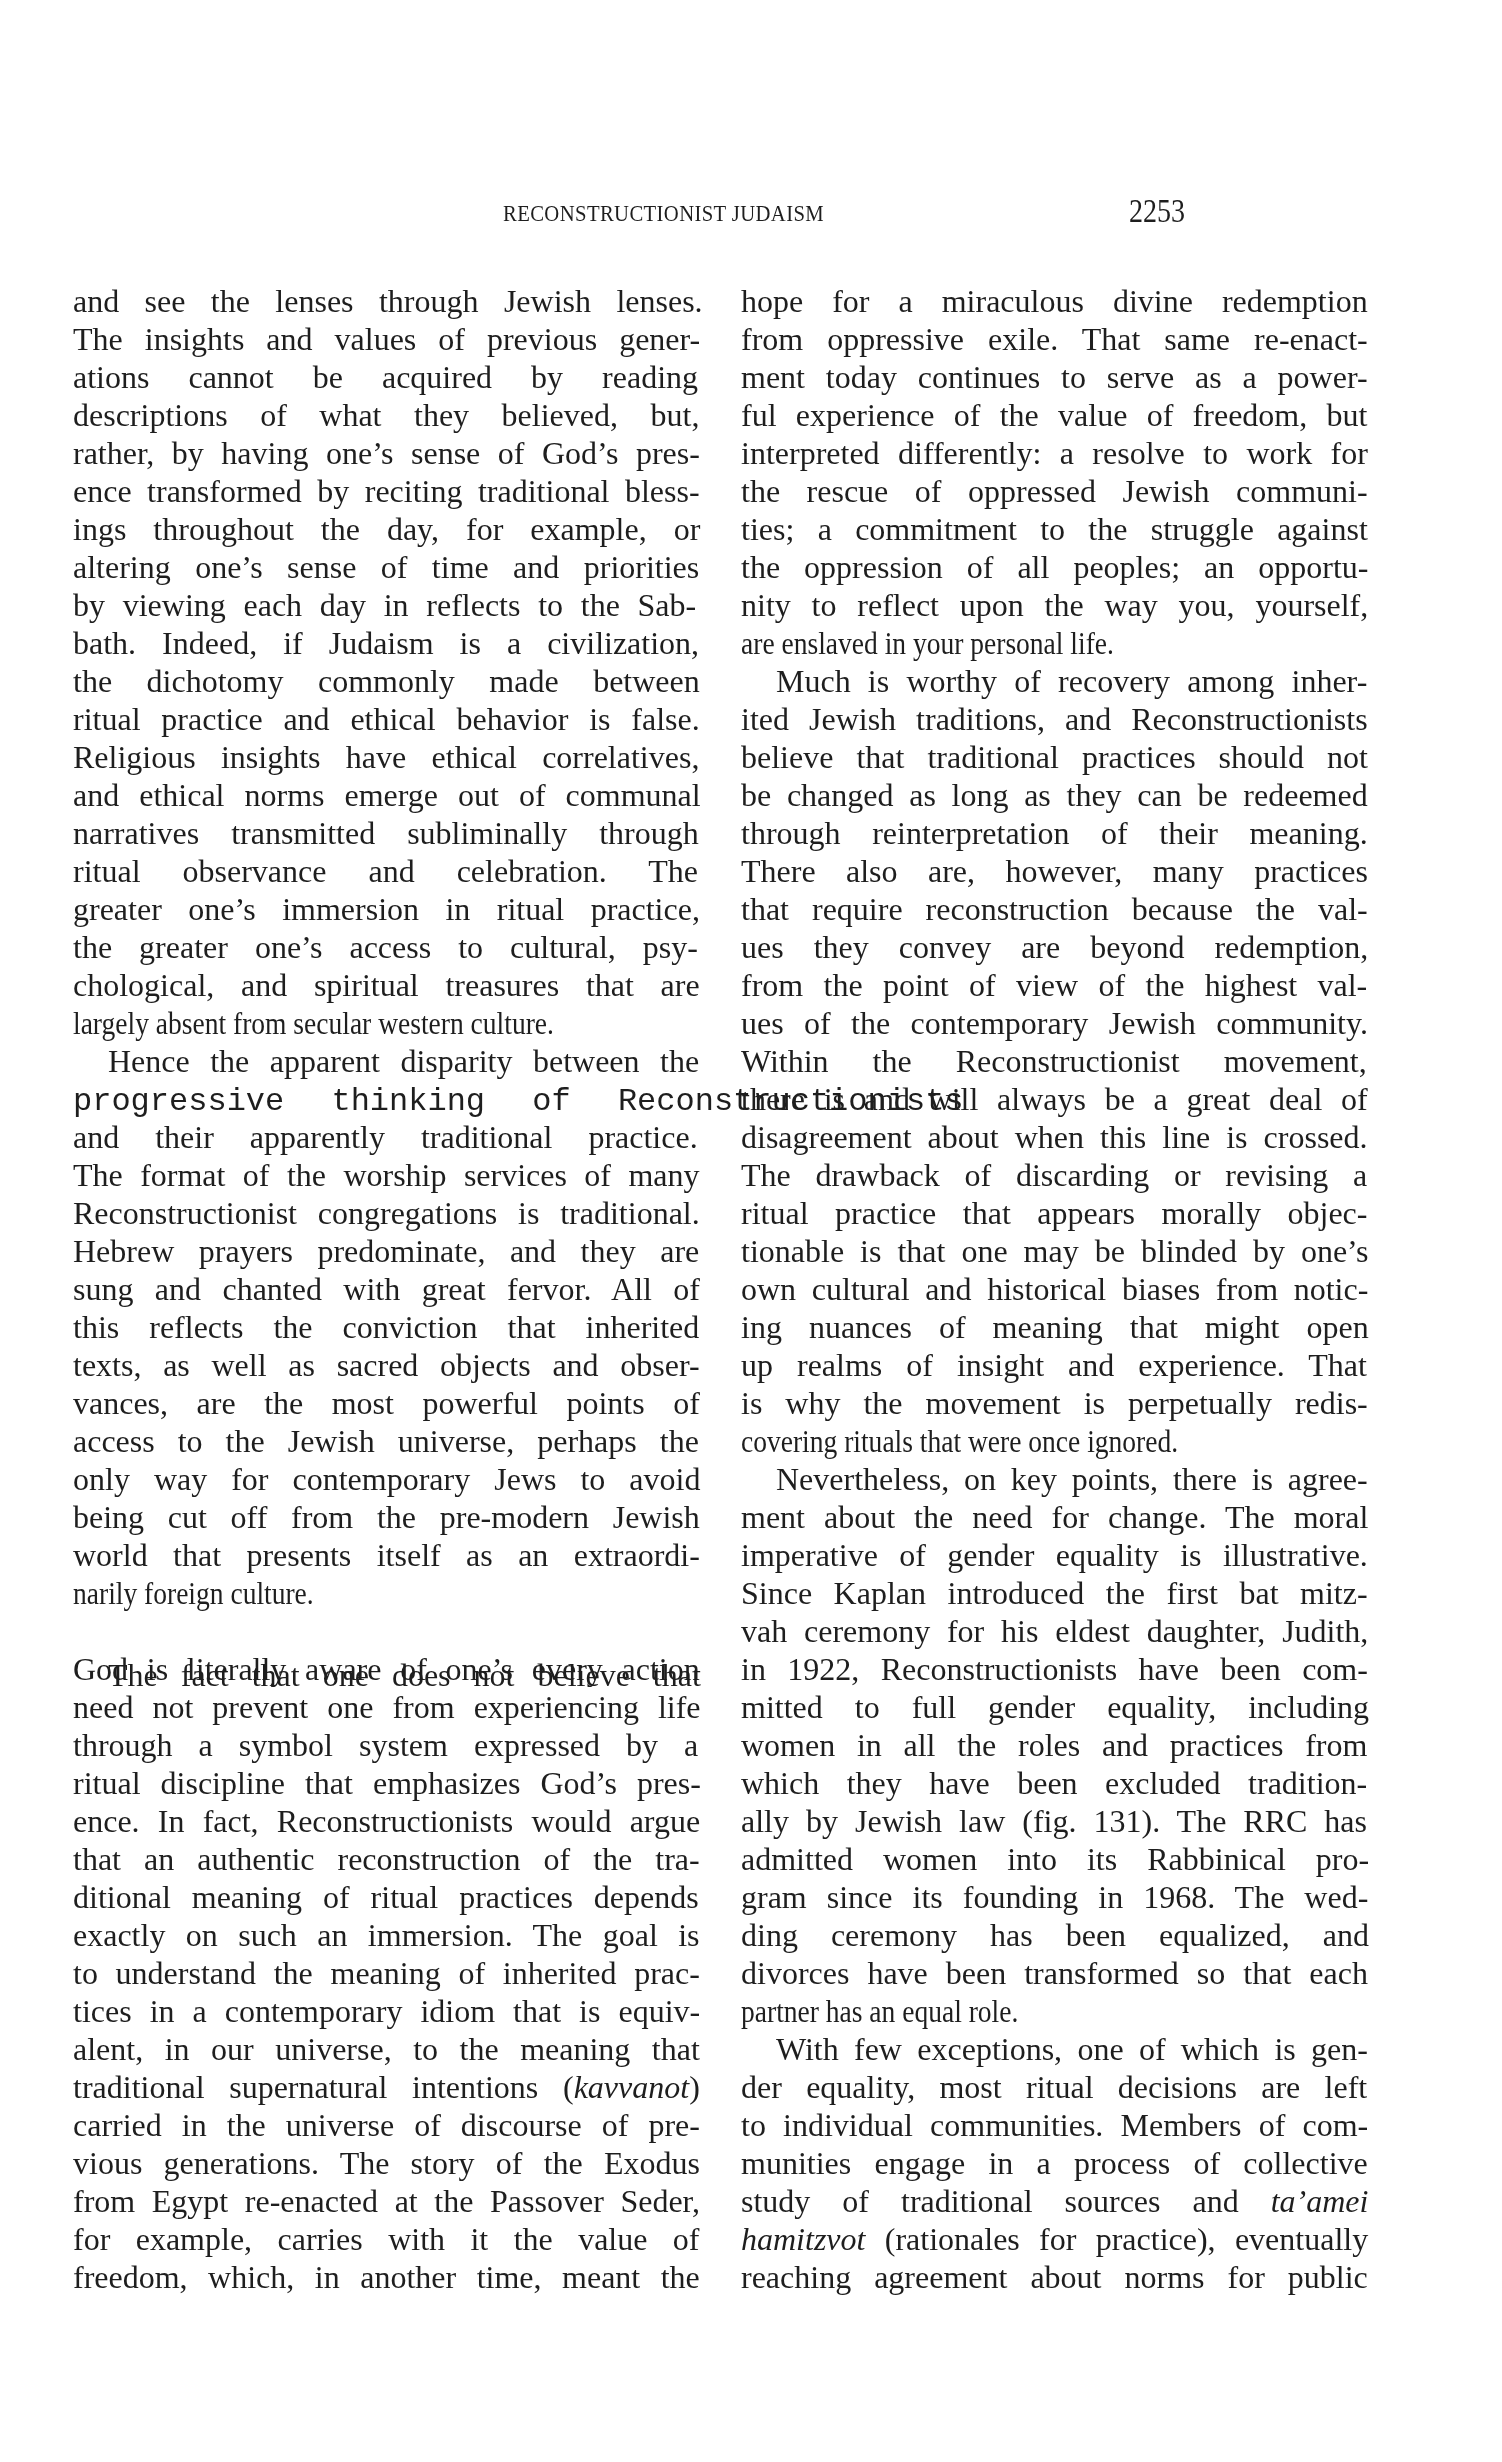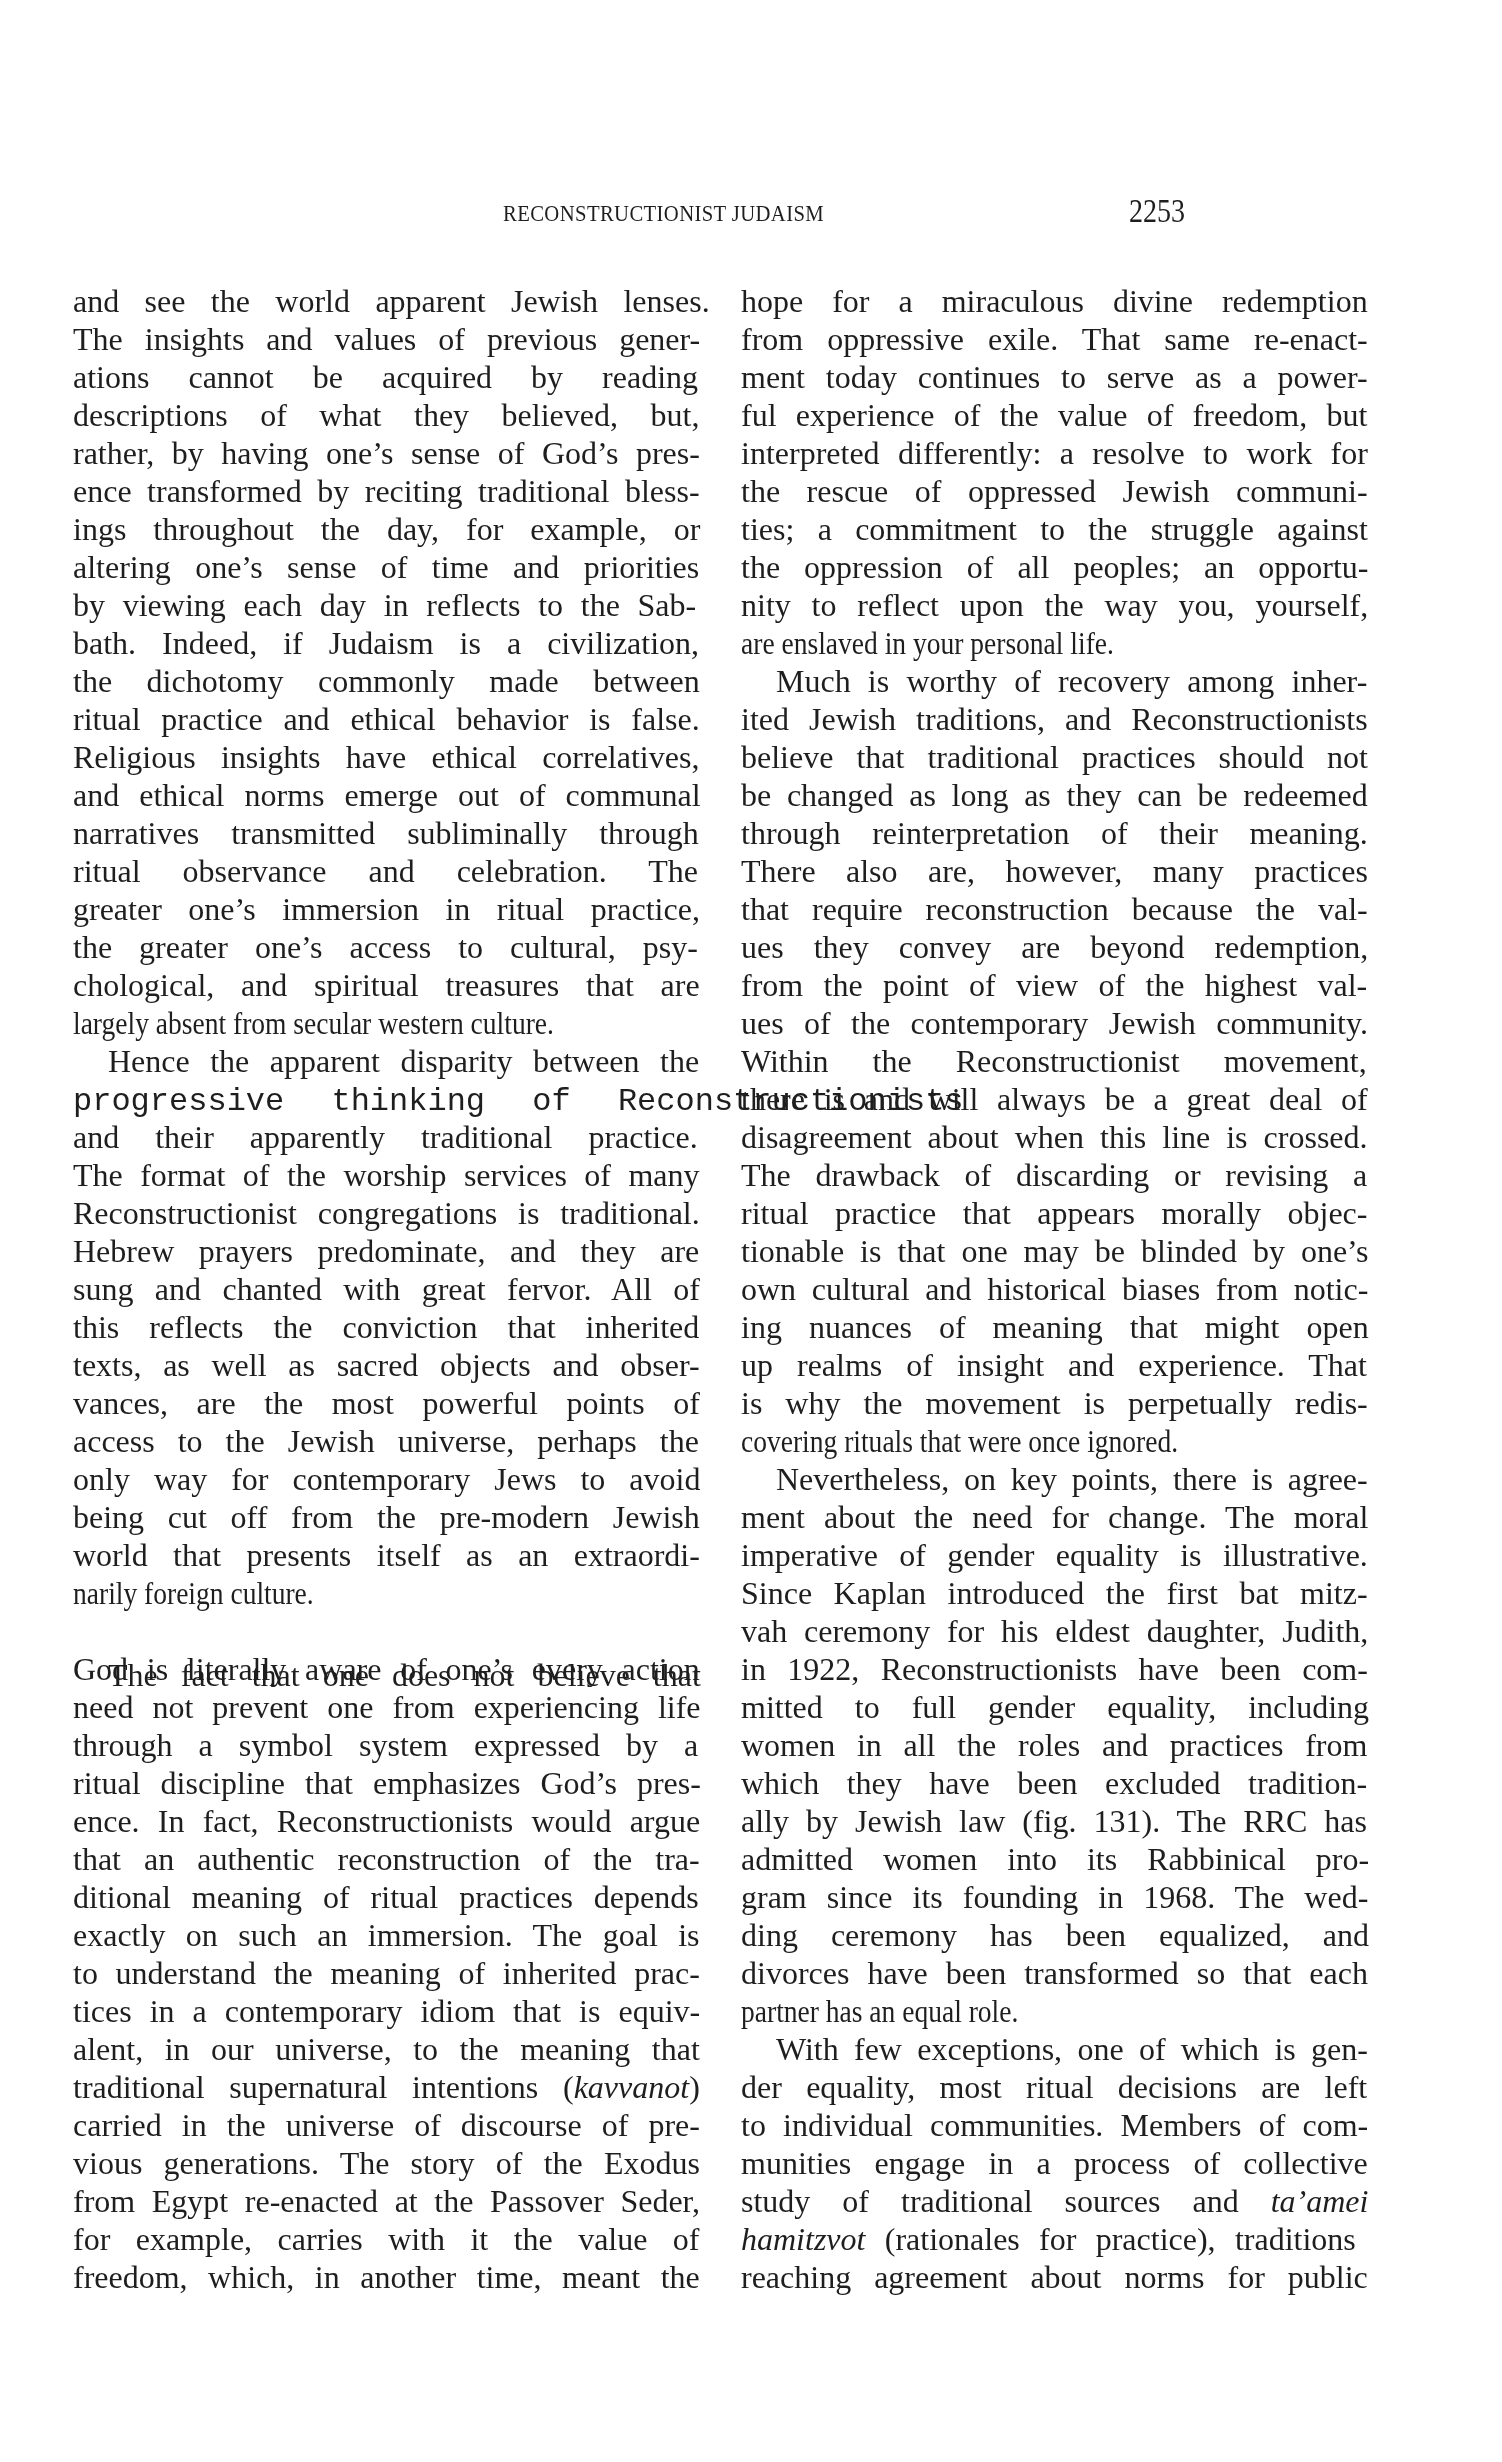--- a/index.html
+++ b/index.html
@@ -79,21 +79,21 @@
 </head>
 <body>
 
 <div class="page">
   <div class="running-head">
     <span class="running-title">RECONSTRUCTIONIST JUDAISM</span>
     <span class="page-number">2253</span>
   </div>
 
   <div class="column col-left" id="col-left">
-      <div class="line"><span class="line-inner" style="width: auto; white-space: nowrap; word-spacing: 17.4px;"><span>and see the world apparent Jewish lenses.</span></span></div>
+      <div class="line"><span class="line-inner" style="width: auto; white-space: nowrap; word-spacing: 17.4px;"><span>and see the lenses through Jewish lenses.</span></span></div>
       <div class="line"><span class="line-inner" style="width: auto; white-space: nowrap; word-spacing: 14px;"><span>The insights and values of previous gener-</span></span></div>
       <div class="line"><span class="line-inner" style="width: auto; white-space: nowrap; word-spacing: 31px;"><span>ations cannot be acquired by reading</span></span></div>
       <div class="line"><span class="line-inner" style="width: auto; white-space: nowrap; word-spacing: 24.5px;"><span>descriptions of what they believed, but,</span></span></div>
       <div class="line"><span class="line-inner" style="width: auto; white-space: nowrap; word-spacing: 9.5px;"><span>rather, by having one’s sense of God’s pres-</span></span></div>
       <div class="line"><span class="line-inner" style="width: auto; white-space: nowrap; word-spacing: 7.5px;"><span>ence transformed by reciting traditional bless-</span></span></div>
       <div class="line"><span class="line-inner" style="width: auto; white-space: nowrap; word-spacing: 19px;"><span>ings throughout the day, for example, or</span></span></div>
       <div class="line"><span class="line-inner" style="width: auto; white-space: nowrap; word-spacing: 16.4px;"><span>altering one’s sense of time and priorities</span></span></div>
       <div class="line"><span class="line-inner" style="width: auto; white-space: nowrap; word-spacing: 9.7px;"><span>by viewing each day in reflects to the Sab-</span></span></div>
       <div class="line"><span class="line-inner" style="width: auto; white-space: nowrap; word-spacing: 18px;"><span>bath. Indeed, if Judaism is a civilization,</span></span></div>
       <div class="line"><span class="line-inner" style="width: auto; white-space: nowrap; word-spacing: 26.5px;"><span>the dichotomy commonly made between</span></span></div>
@@ -185,17 +185,17 @@
       <div class="line"><span class="line-inner" style="width: auto; white-space: nowrap; word-spacing: 22px;"><span>admitted women into its Rabbinical pro-</span></span></div>
       <div class="line"><span class="line-inner" style="width: auto; white-space: nowrap; word-spacing: 12px;"><span>gram since its founding in 1968. The wed-</span></span></div>
       <div class="line"><span class="line-inner" style="width: auto; white-space: nowrap; word-spacing: 25px;"><span>ding ceremony has been equalized, and</span></span></div>
       <div class="line"><span class="line-inner" style="width: auto; white-space: nowrap; word-spacing: 10px;"><span>divorces have been transformed so that each</span></span></div>
       <div class="line last"><span class="line-inner" style="width: auto; white-space: nowrap; transform: scaleX(0.86); transform-origin: left center;"><span>partner has an equal role.</span></span></div>
       <div class="line indent"><span class="line-inner" style="width: auto; white-space: nowrap; word-spacing: 7.3px;"><span>With few exceptions, one of which is gen-</span></span></div>
       <div class="line"><span class="line-inner" style="width: auto; white-space: nowrap; word-spacing: 16.3px;"><span>der equality, most ritual decisions are left</span></span></div>
       <div class="line"><span class="line-inner" style="width: auto; white-space: nowrap; word-spacing: 9.2px;"><span>to individual communities. Members of com-</span></span></div>
       <div class="line"><span class="line-inner" style="width: auto; white-space: nowrap; word-spacing: 15.3px;"><span>munities engage in a process of collective</span></span></div>
       <div class="line"><span class="line-inner" style="width: auto; white-space: nowrap; word-spacing: 24px;"><span>study of traditional sources and </span><em>ta’amei</em></span></div>
-      <div class="line"><span class="line-inner" style="width: auto; white-space: nowrap; word-spacing: 11.3px;"><span></span><em>hamitzvot</em><span> (rationales for practice), traditions</span></span></div>
+      <div class="line"><span class="line-inner" style="width: auto; white-space: nowrap; word-spacing: 11.3px;"><span></span><em>hamitzvot</em><span> (rationales for practice), eventually</span></span></div>
       <div class="line"><span class="line-inner" style="width: auto; white-space: nowrap; word-spacing: 15px;"><span>reaching agreement about norms for public</span></span></div>
     </div>
 </div>
 
 
 </body></html>

